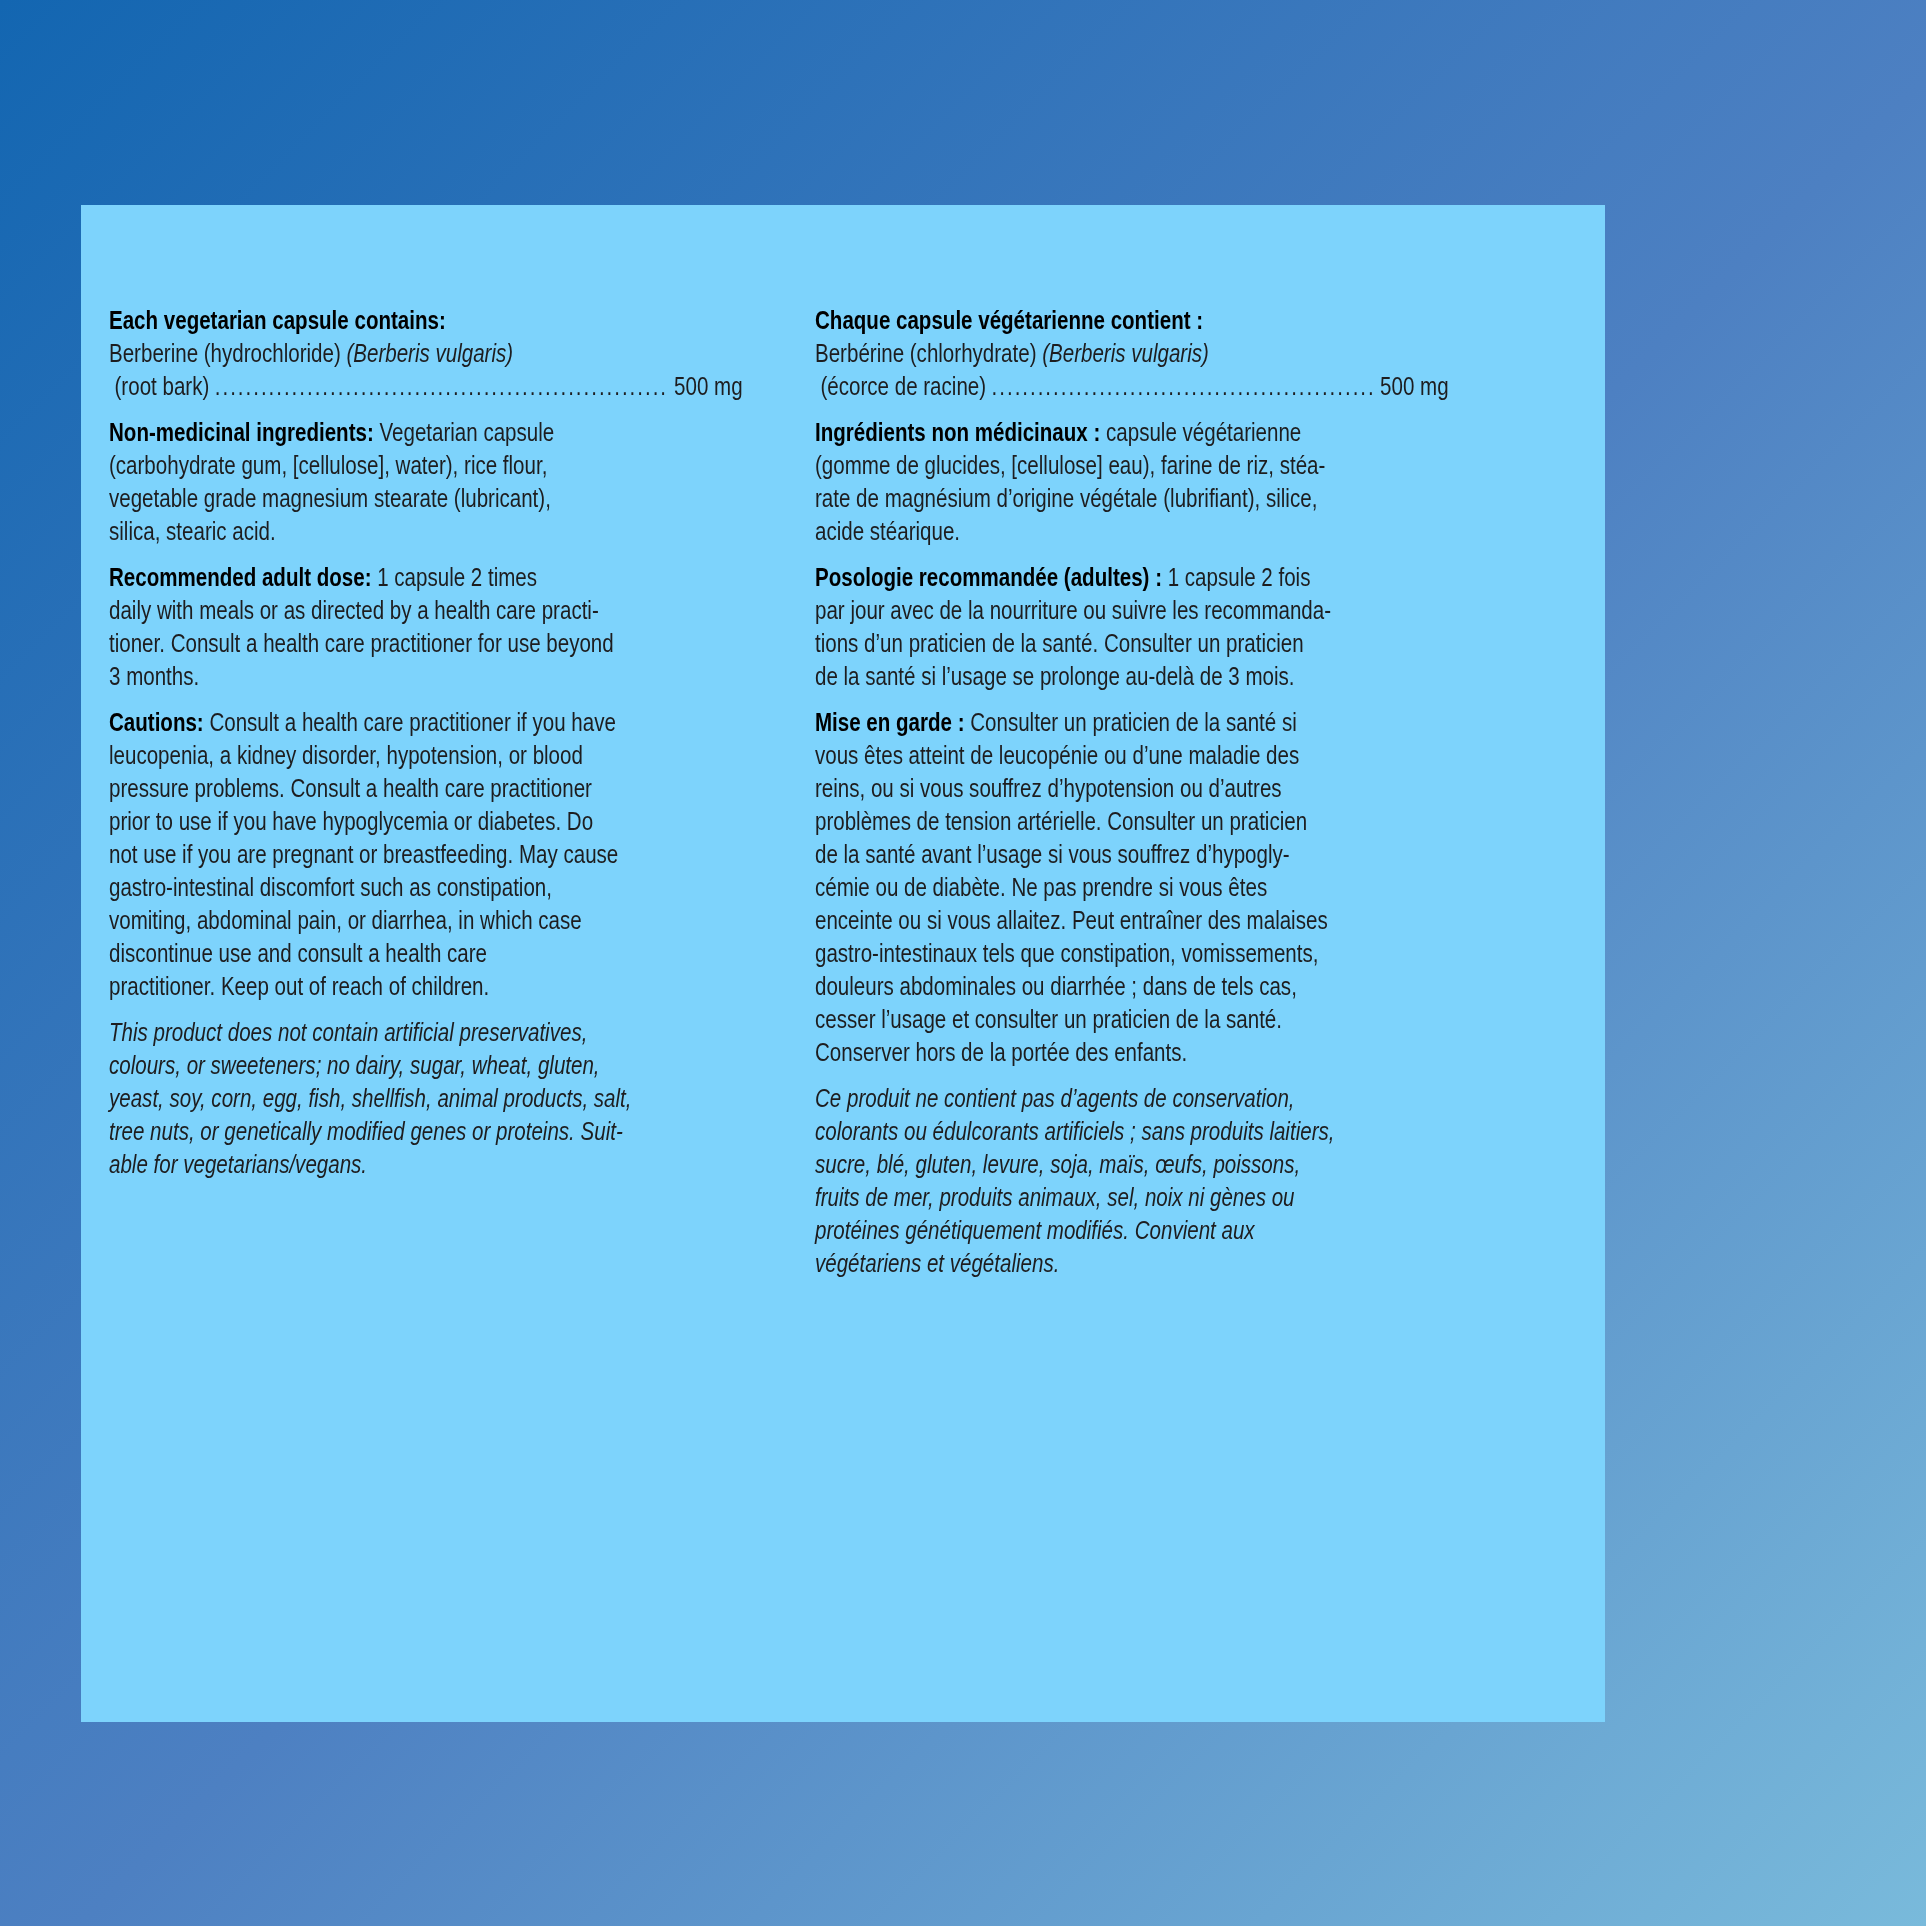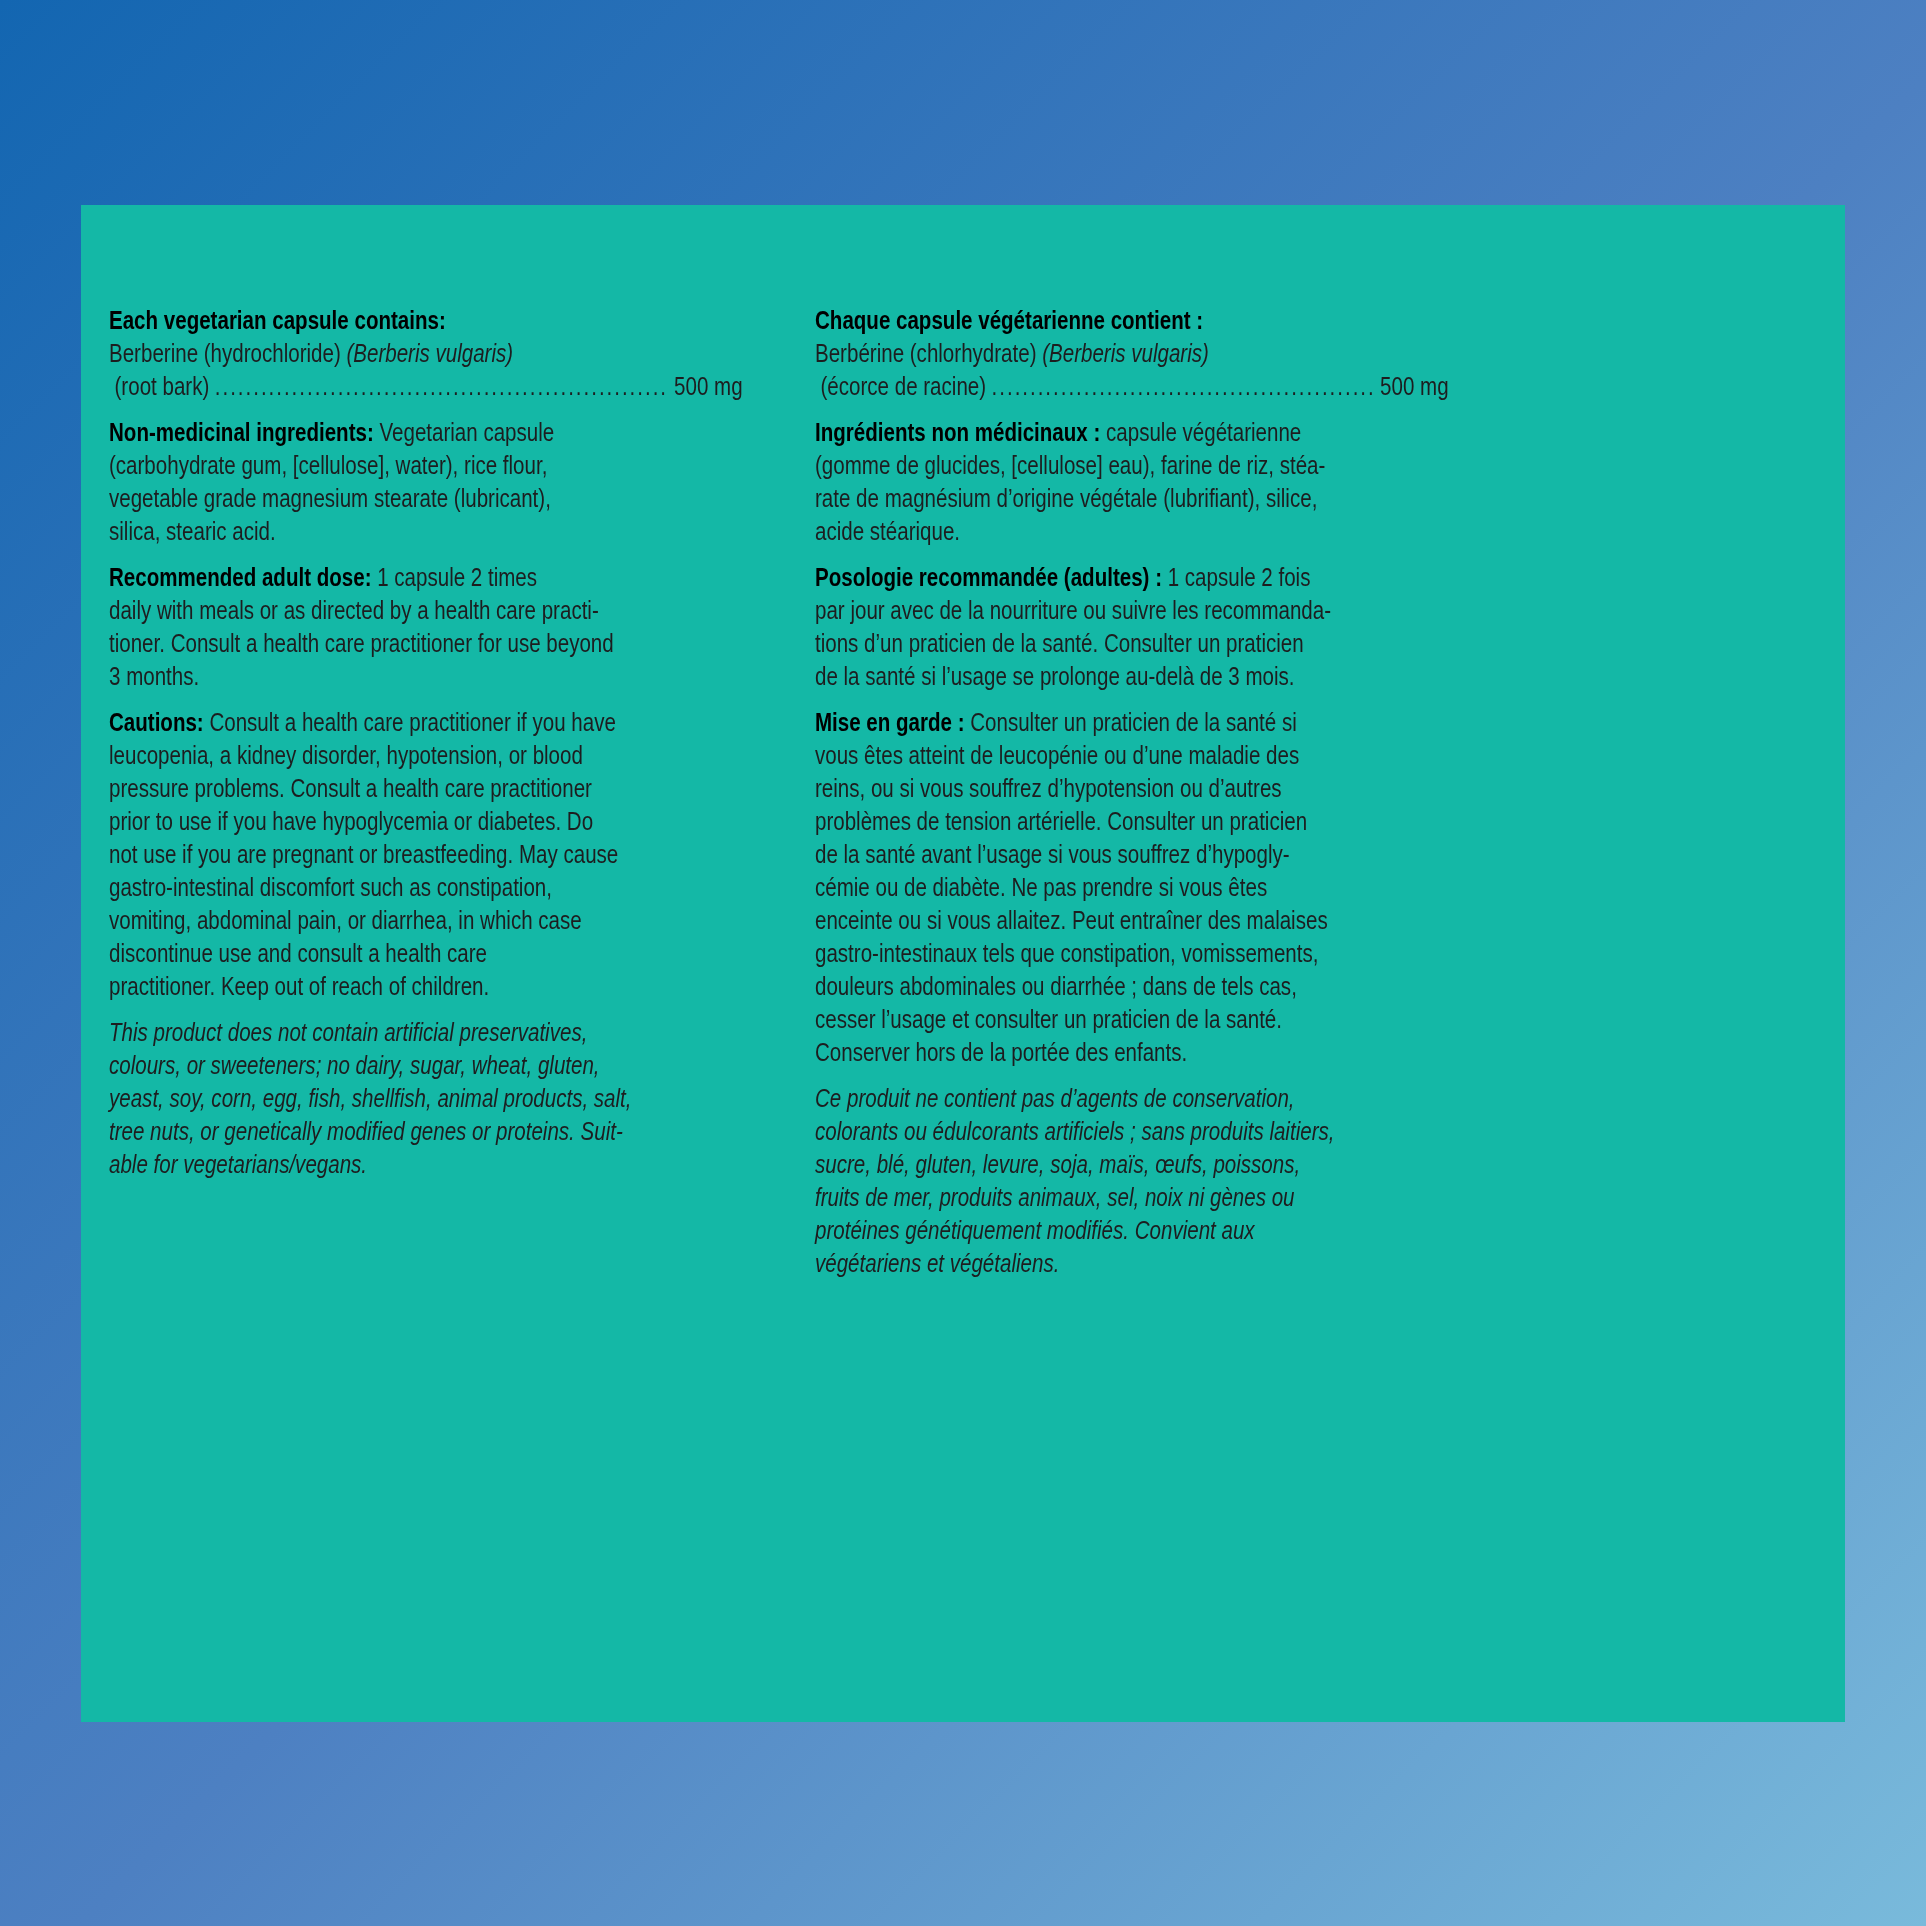--- a/index.html
+++ b/index.html
@@ -6,22 +6,22 @@
   html,body { margin:0; padding:0; }
   body {
     width:1927px; height:1927px; position:relative; overflow:hidden;
     font-family:"Liberation Sans", sans-serif;
   }
   .bg {
     position:absolute; inset:0;
     background:linear-gradient(135deg, #1366b1 0%, #4d80c2 52%, #79badb 100%);
   }
   .panel {
-    position:absolute; left:81px; top:205px; width:1764px; height:1517px;
-    background:#14b8a6;
+    position:absolute; left:81px; top:205px; width:1524px; height:1517px;
+    background:#7dd3fc;
   }
   .col {
     position:absolute; top:99px; width:802px;
     transform:scaleX(0.79); transform-origin:0 0;
     font-size:26px; line-height:33px; color:#1d1d1f;
   }
   .col-en { left:28px; }
   .col-fr { left:734px; }
   .col b { font-weight:700; color:#000; }
   .intro { margin-bottom:13px; }

